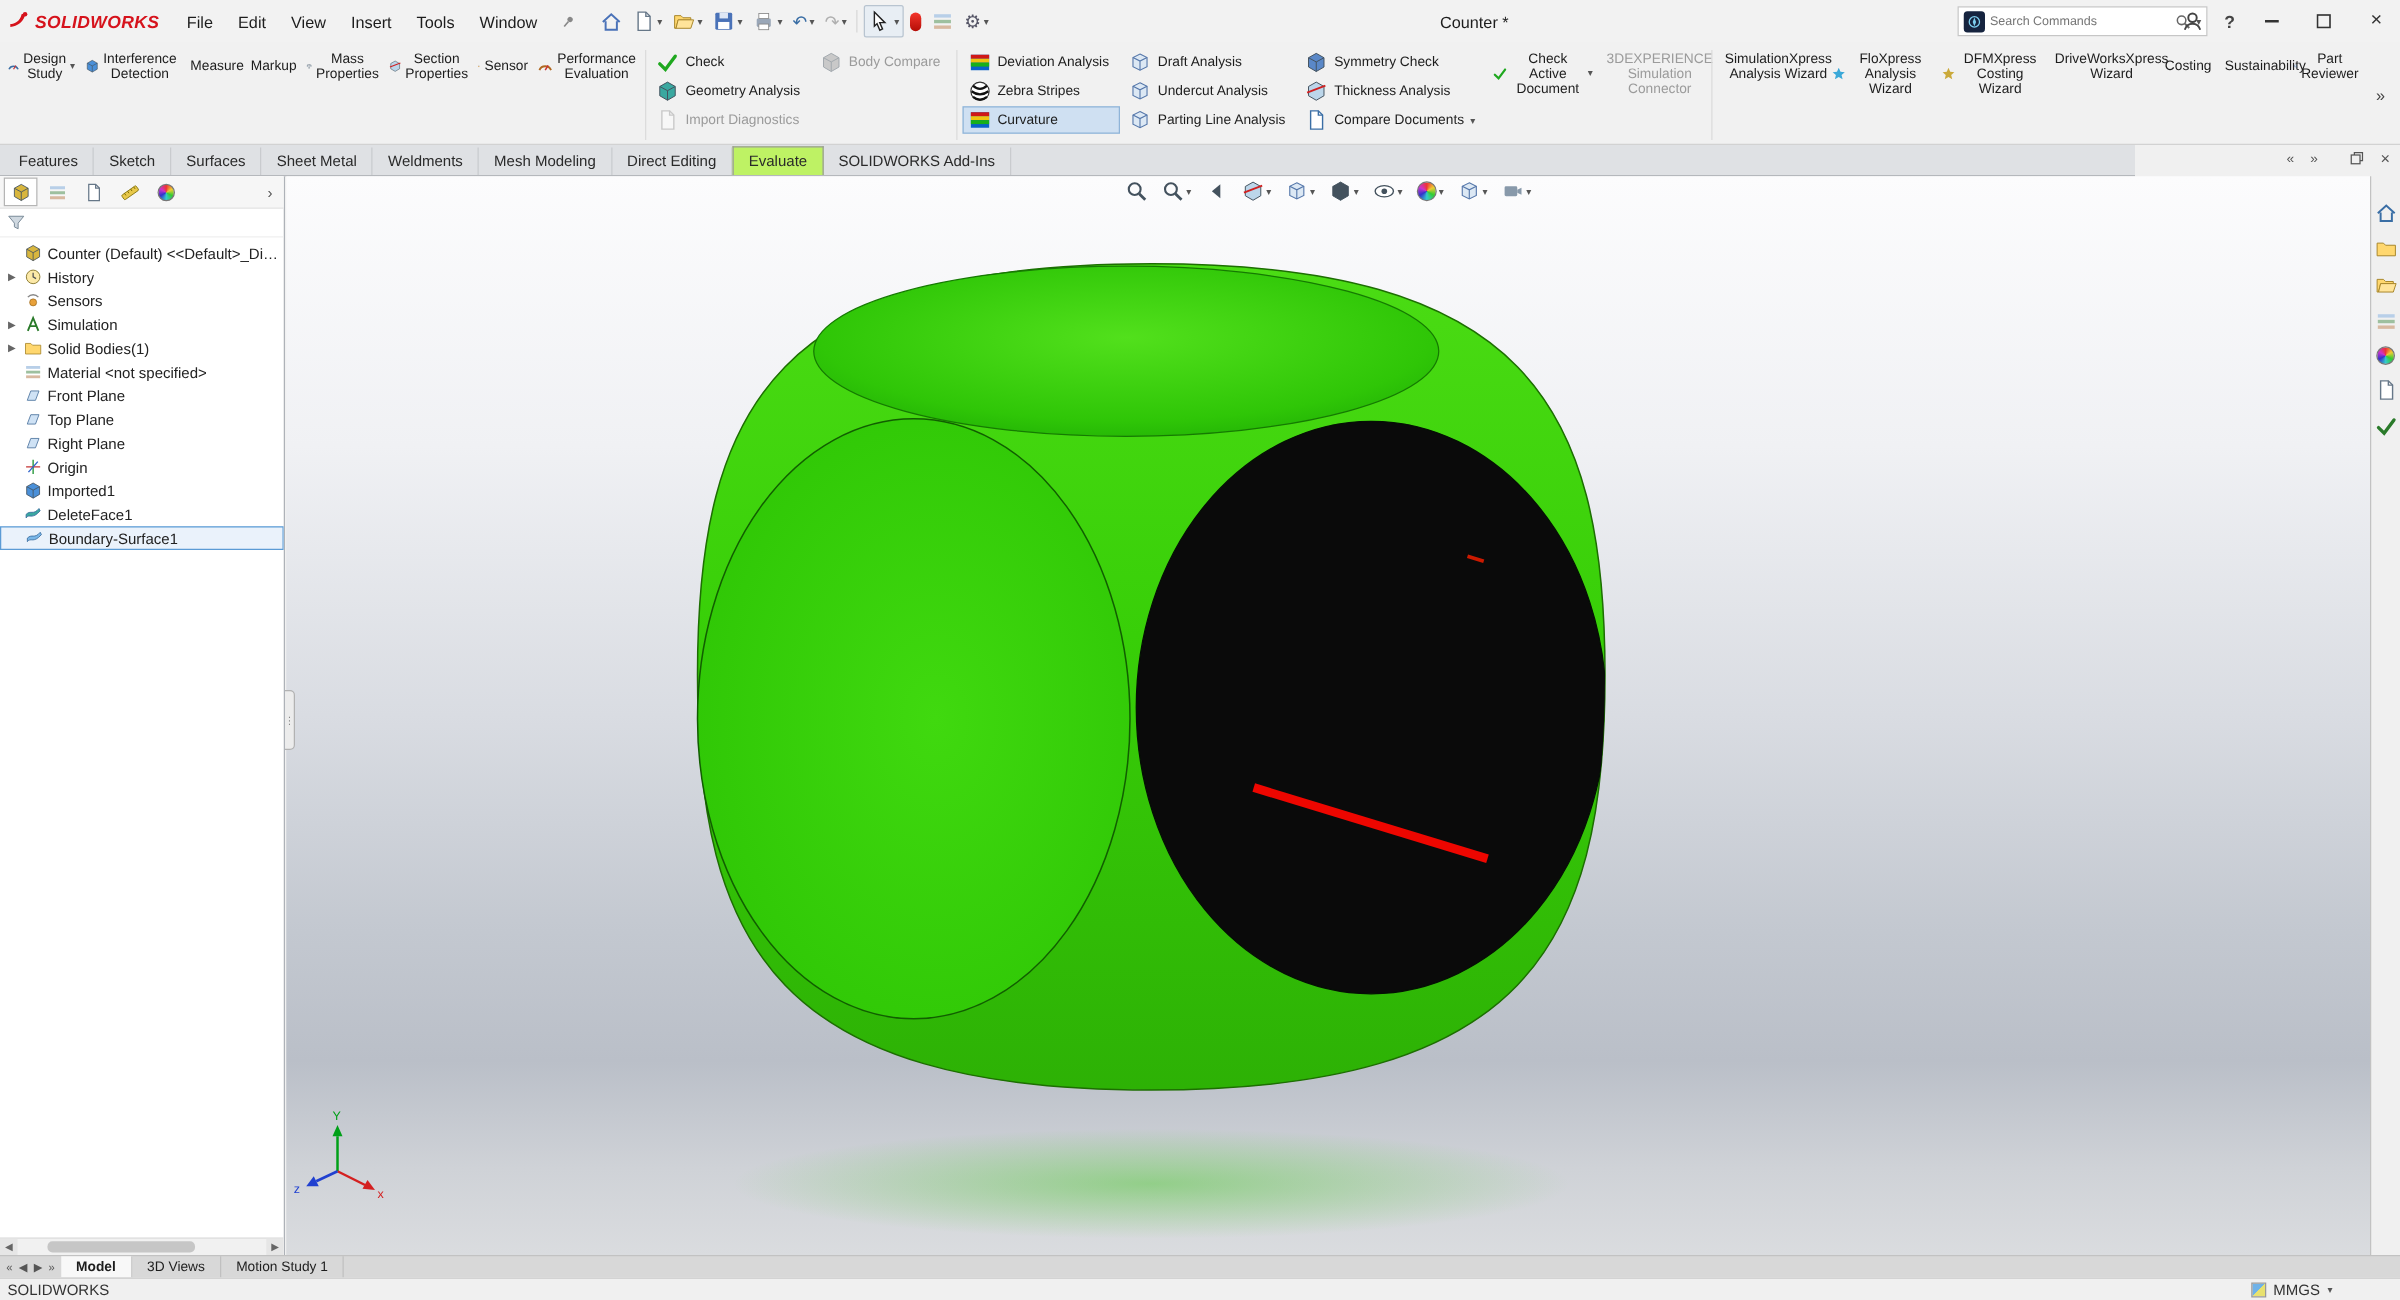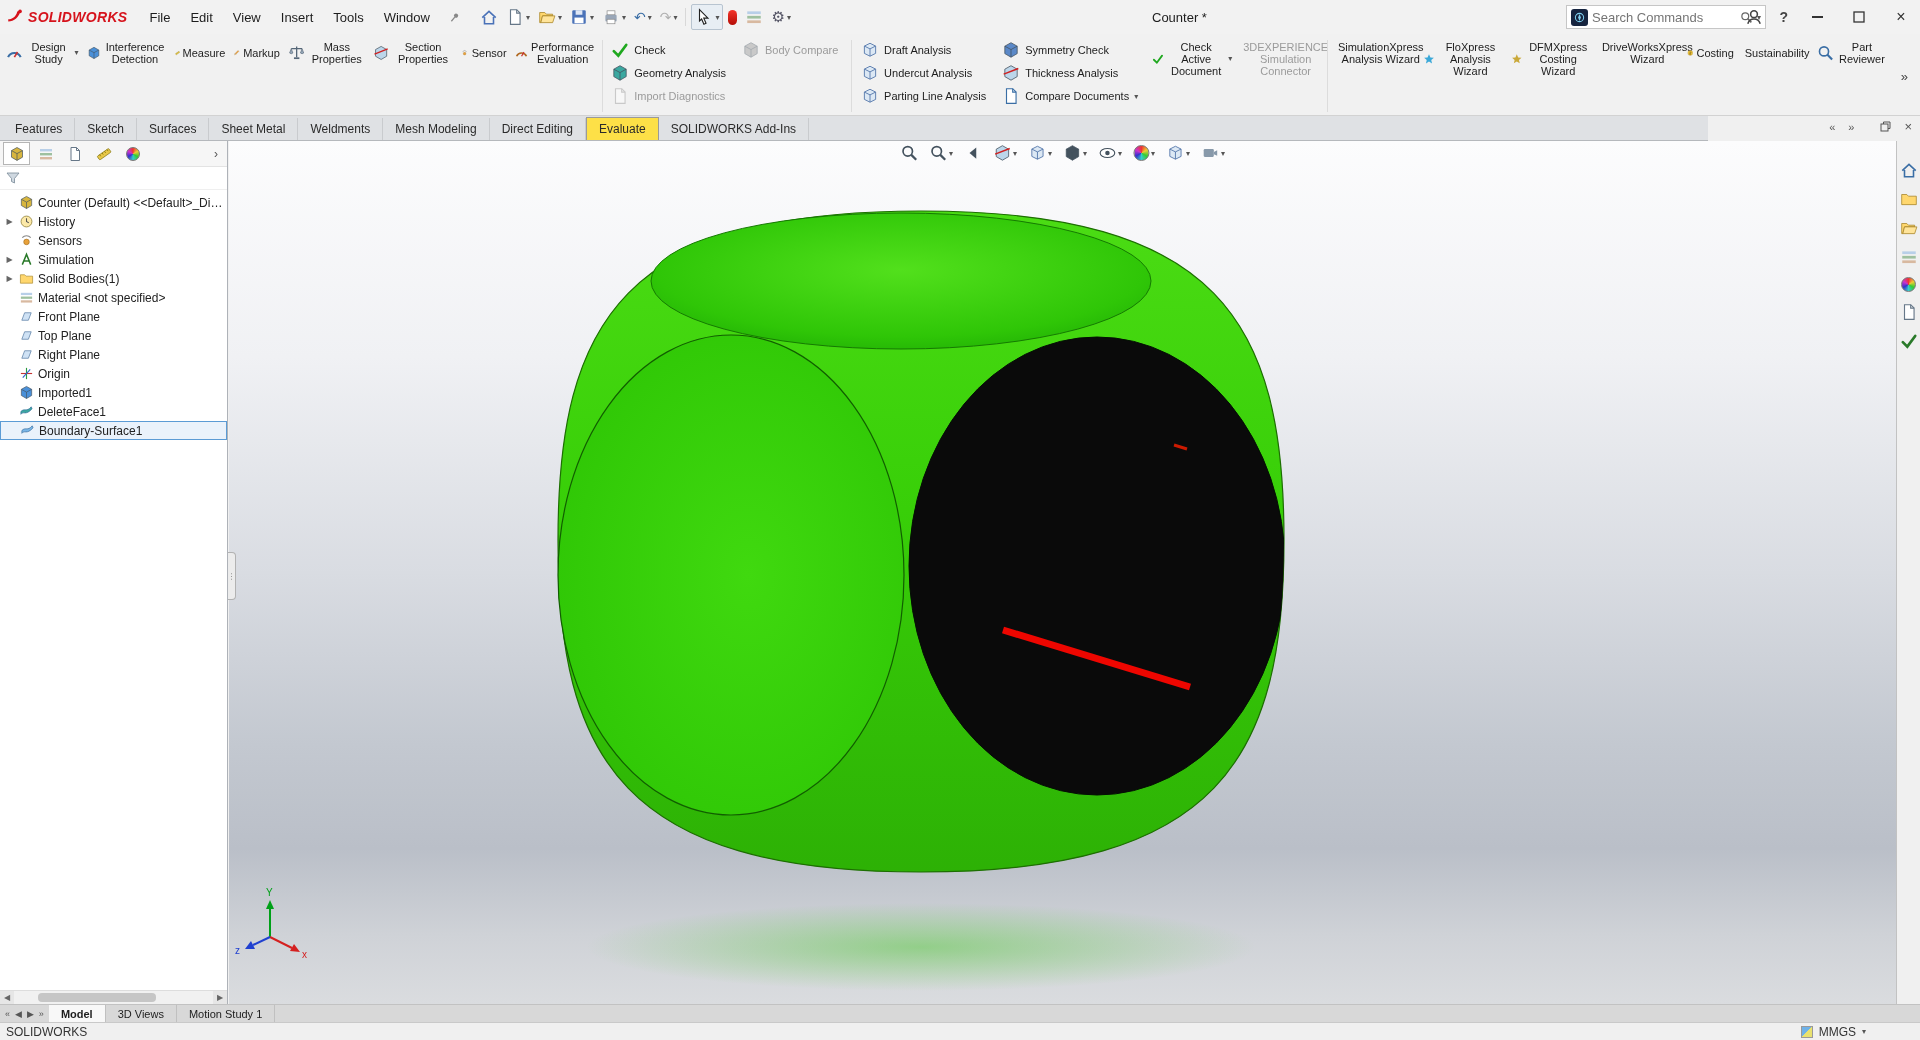--- a/index.html
+++ b/index.html
@@ -17,21 +17,21 @@
   .pin{margin:0 8px;color:#666;}
   .qat{display:flex;align-items:center;margin-left:8px;gap:2px;}
   .qbtn{display:flex;align-items:center;padding:3px 3px;gap:2px;border-radius:2px;}
   .dd{font-size:8px;color:#555;}
   .qsep{width:1px;height:18px;background:#d8d8d8;margin:0 3px;}
   .redbadge{width:9px;height:15px;border-radius:5px;background:linear-gradient(180deg,#f4352b,#b40d06);}
   .doc-title{position:absolute;left:1152px;top:0;height:34px;display:flex;align-items:center;font-size:13px;color:#1d1d1d;}
   .search{position:absolute;right:154px;top:5px;width:200px;height:24px;background:#fff;border:1px solid #c6c6c6;display:flex;align-items:center;padding:2px 4px;gap:4px;}
   .compass{width:17px;height:17px;background:#16243f;border-radius:3px;display:flex;align-items:center;justify-content:center;}
   .compass svg{width:11px;height:11px;}
-  .search input{flex:1;border:none;outline:none;font-size:13px;color:#555;font-family:inherit;background:transparent;min-width:0;}
+  .search input{flex:1;border:none;outline:none;font-size:10px;color:#555;font-family:inherit;background:transparent;min-width:0;}
   .tb-right{position:absolute;right:6px;top:0;height:34px;display:flex;align-items:center;gap:16px;}
   .help-q{font-size:14px;font-weight:bold;color:#444;}
   .winbtn{display:flex;align-items:center;justify-content:center;width:26px;height:26px;color:#333;}
   .wmin{width:11px;height:2px;background:#333;}
   .wclose{font-size:16px;color:#333;line-height:1;}
 
   
   .ribbon{position:absolute;left:0;top:34px;width:1920px;height:82px;background:#f1f1f1;border-bottom:1px solid #d2d2d2;display:flex;align-items:flex-start;padding:3px 2px 0 2px;}
   .rbig{display:flex;flex-direction:row;align-items:center;gap:3px;padding:4px 4px 2px;min-width:48px;max-width:88px;text-align:center;font-size:11px;line-height:12px;color:#1d1d1d;}
   .rcol{display:flex;flex-direction:column;gap:1px;padding:2px 1px;}
@@ -39,21 +39,21 @@
   .rsm.active{background:#cfe0f2;border-color:#8fb4d8;}
   .rsm.disabled{color:#9b9b9b;}
   .rbig.disabled{color:#9b9b9b;}
   .disabled svg{opacity:.45;}
   .rsep{width:1px;background:#dcdcdc;align-self:stretch;margin:3px 3px;}
   .roverflow{margin-left:auto;align-self:center;color:#444;padding:0 10px;font-size:13px;}
 
   
   .tabbar{position:absolute;left:0;top:116px;width:1708px;height:25px;background:#dfe1e4;border-bottom:1px solid #b5b8bc;display:flex;align-items:flex-end;padding-left:3px;}
   .tab{padding:4px 12px;font-size:12px;color:#2a2a2a;border-right:1px solid #c9cbce;white-space:nowrap;}
-  .tab.active{background:#fde047;border:1px solid #9a9a9a;border-bottom:none;}
+  .tab.active{background:#bef264;border:1px solid #9a9a9a;border-bottom:none;}
   .docwin{position:absolute;right:8px;top:119px;display:flex;gap:13px;align-items:center;color:#555;font-size:11px;}
 
   
   .panel{position:absolute;left:0;top:141px;width:228px;height:863px;background:#fff;border-right:1px solid #aeb2b8;overflow:hidden;}
   .panel-tabs{height:26px;display:flex;align-items:center;background:#f6f6f6;border-bottom:1px solid #e3e3e3;padding:0 3px;gap:2px;}
   .ptab{width:27px;height:23px;display:flex;align-items:center;justify-content:center;}
   .ptab.active{background:#fff;border:1px solid #b5b5b5;}
   .ptab-more{margin-left:auto;color:#555;font-size:12px;padding:0 6px;}
   .filter-row{height:23px;display:flex;align-items:center;padding:0 5px;border-bottom:1px solid #efefef;}
   .tree{padding:3px 0;font-size:12px;white-space:nowrap;}
@@ -414,20 +414,40 @@
   <div class="rcol">
     <div class="rsm disabled">
       <svg class="i16" style="color:#999">
           <use href="#s-cube"></use>
         </svg>
       <span class="lbl">Body Compare</span>
     </div>
   </div>
   <div class="rsep"></div>
 
+  <div class="rcol">
+    <div class="rsm">
+      <svg class="i16">
+          <use href="#s-rainbow"></use>
+        </svg>
+      <span class="lbl">Deviation Analysis</span>
+    </div>
+    <div class="rsm">
+      <svg class="i16">
+          <use href="#s-zebra"></use>
+        </svg>
+      <span class="lbl">Zebra Stripes</span>
+    </div>
+    <div class="rsm active">
+      <svg class="i16">
+          <use href="#s-rainbow"></use>
+        </svg>
+      <span class="lbl">Curvature</span>
+    </div>
+  </div>
   <div class="rcol">
     <div class="rsm">
       <svg class="i16" style="color:#caa93a">
           <use href="#s-cubeview"></use>
         </svg>
       <span class="lbl">Draft Analysis</span>
     </div>
     <div class="rsm">
       <svg class="i16">
           <use href="#s-cubeview"></use>

